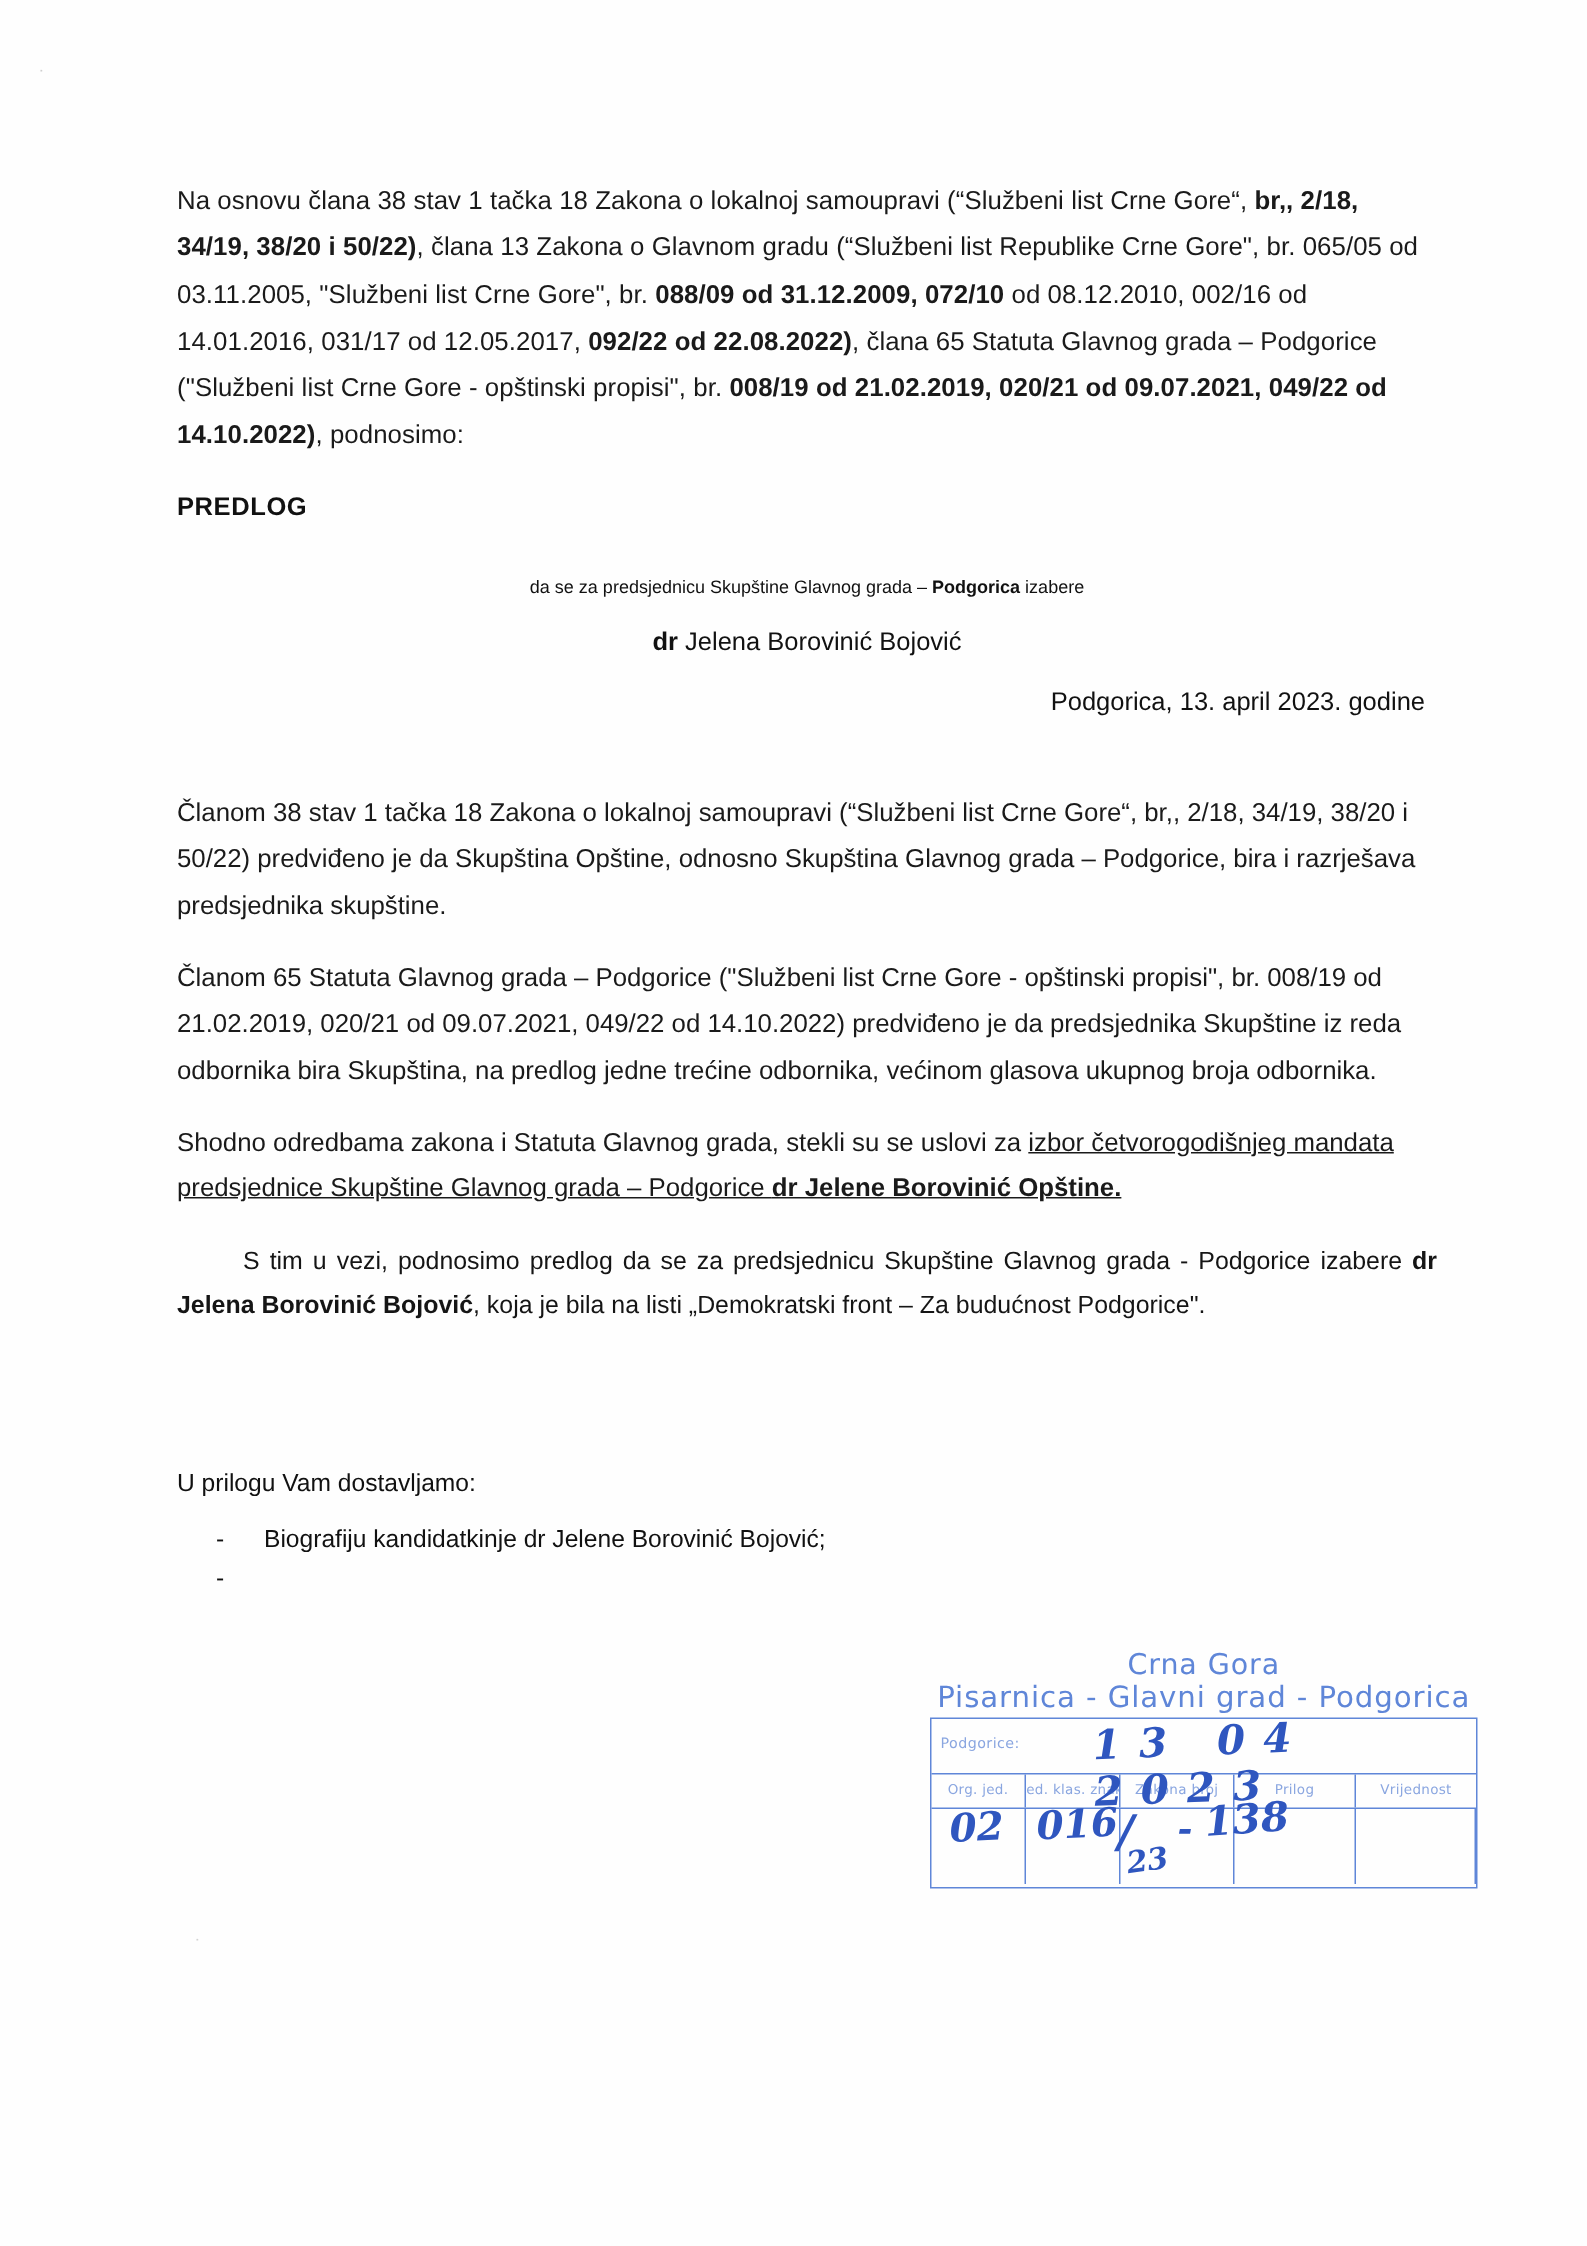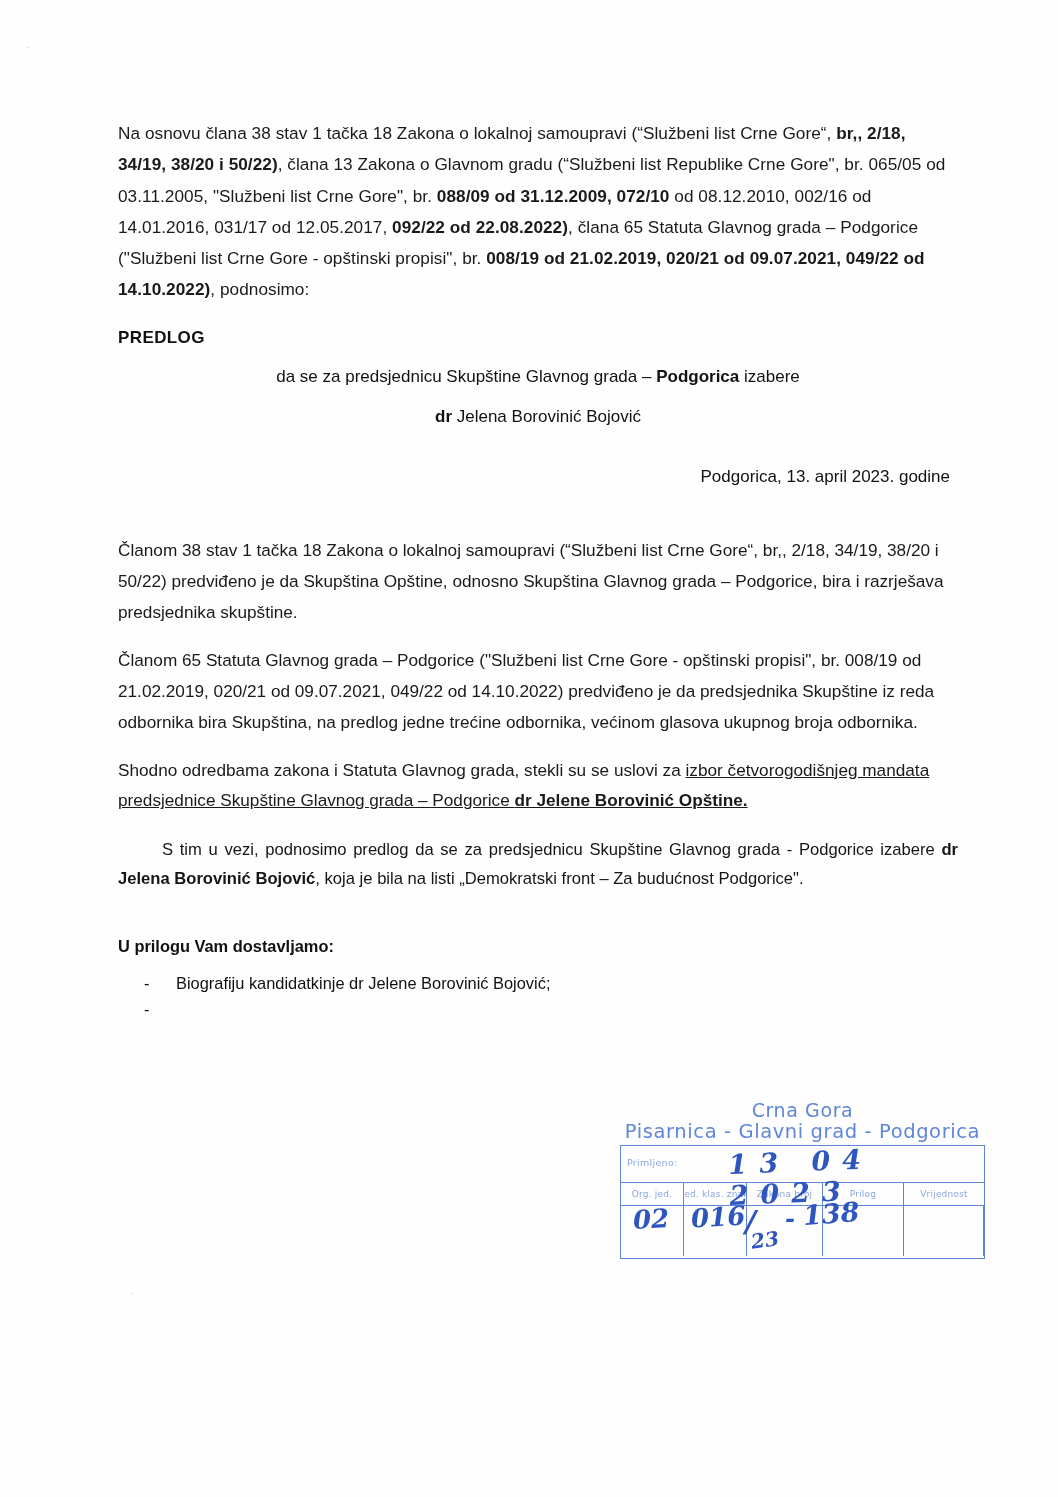--- a/index.html
+++ b/index.html
@@ -39,33 +39,33 @@
 
   
   .predlog {
     margin-top: 22px;
     text-align: left;
     font-weight: bold;
     font-size: 17px;
     letter-spacing: 0.4px;
   }
   .subtitle {
-    margin-top: 19px;
+    margin-top: 36px;
     text-align: center;
-    font-size: 17px;
+    font-size: 12px;
   }
   .subtitle b { font-weight: bold; }
   .candidate {
     margin-top: 20px;
     text-align: center;
     font-size: 17px;
   }
   .candidate b { font-weight: bold; }
   .placedate {
-    margin-top: 40px;
+    margin-top: 20px;
     text-align: right;
     font-size: 17px;
     padding-right: 8px;
   }
 
   
   .body-block { margin-top: 48px; }
   .para {
     font-size: 17.2px;
     line-height: 1.80;
@@ -82,24 +82,23 @@
     line-height: 1.72;
     text-align: justify;
     text-indent: 44px;
     margin-top: 20px;
     color: #151515;
   }
   .para-justify b { font-weight: bold; }
 
   
   .attach-intro {
-    margin-top: 40px;
+    margin-top: 92px;
     font-size: 16.4px;
     line-height: 1.6;
-    font-weight: bold;
   }
   .attach-list {
     margin-top: 10px;
     margin-left: 26px;
     font-size: 16.4px;
     line-height: 1.62;
   }
   .attach-item {
     display: flex;
     gap: 22px;
@@ -300,21 +299,21 @@
 
   <div class="stamp">
     <div class="stamp-title">
       <div>Crna Gora</div>
       <div class="l2">Pisarnica - Glavni grad - Podgorica</div>
     </div>
 
     <div class="stamp-box">
 
       <div class="stamp-row1">
-        <span class="lbl">Primljeno:</span>
+        <span class="lbl">Podgorice:</span>
         <span class="hand hand-date">13  04  2023</span>
       </div>
 
       <div class="stamp-row2">
         <div class="cell c1">Org. jed.</div>
         <div class="cell c2">Jed. klas. znak</div>
         <div class="cell c3">Zakona broj</div>
         <div class="cell c4">Prilog</div>
         <div class="cell c5">Vrijednost</div>
       </div>

